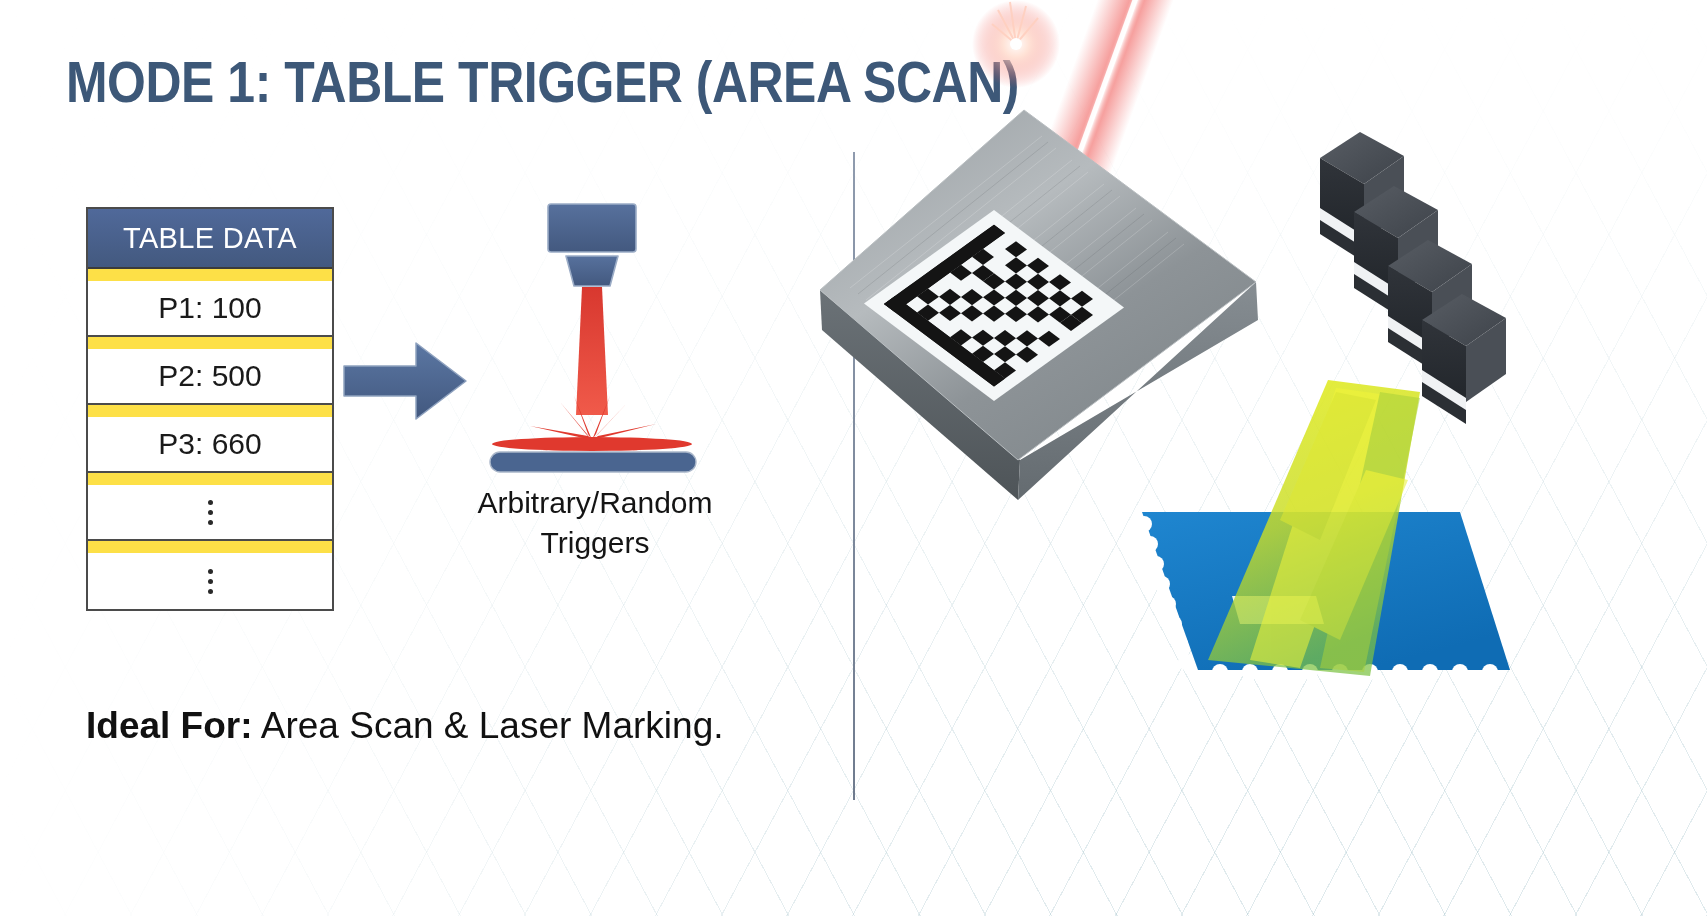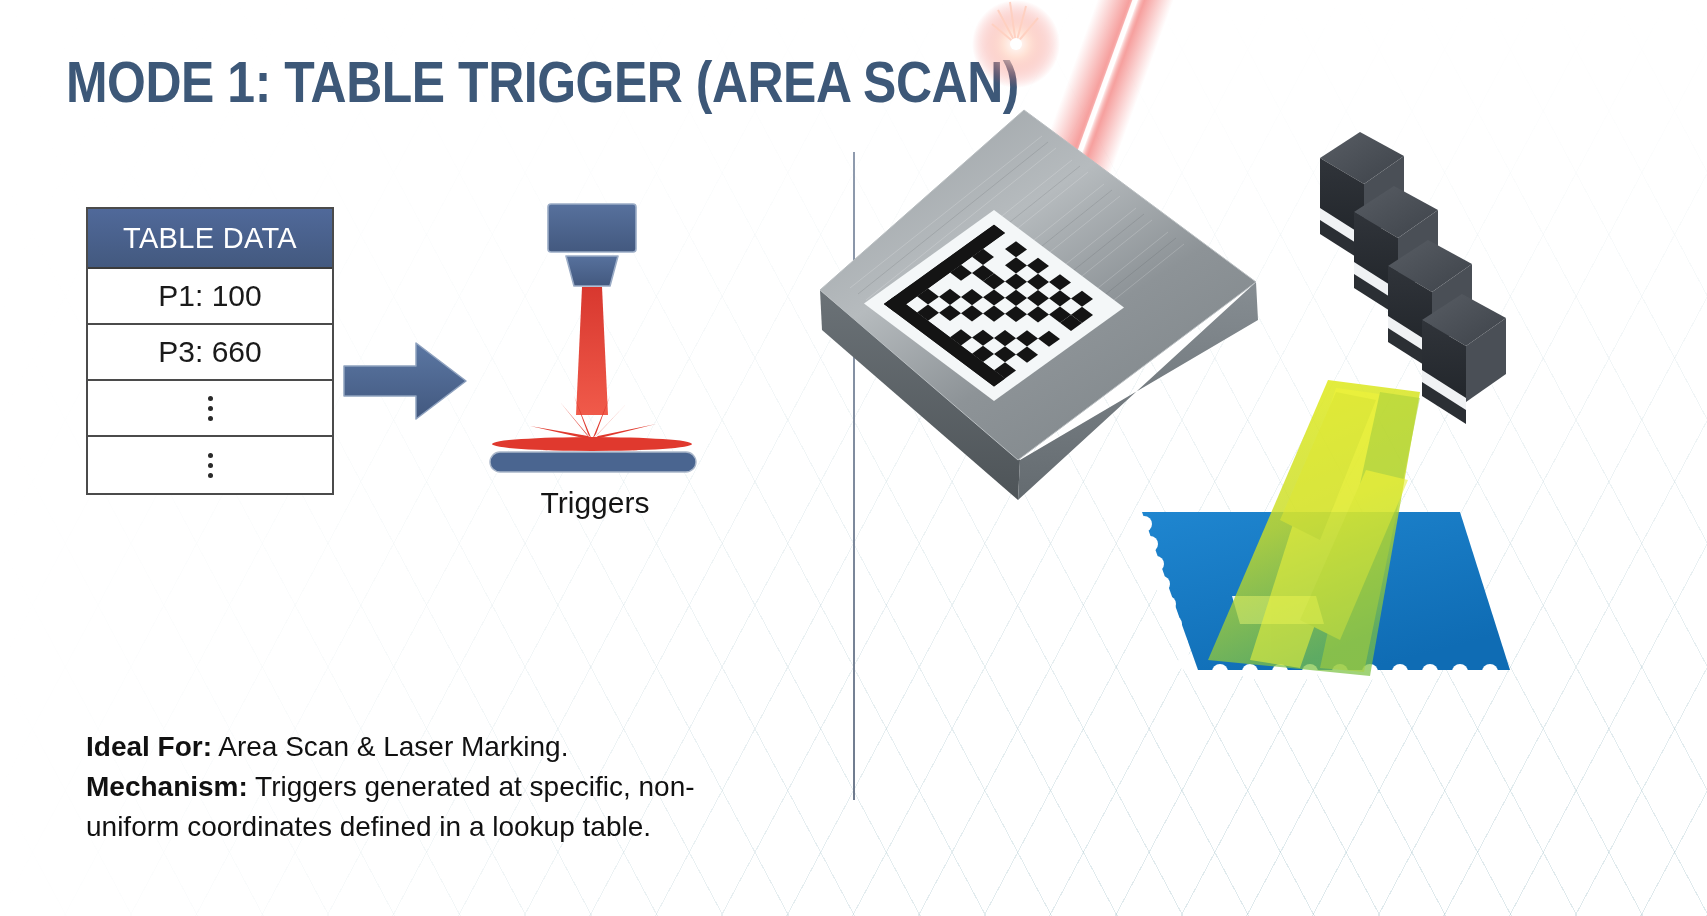--- a/index.html
+++ b/index.html
@@ -74,20 +74,21 @@
     letter-spacing:.3px;
   }
   .table-row{
     height:56px;
     border-bottom:2px solid #4b4b4b;
     display:flex; align-items:center; justify-content:center;
     font-size:30px;
     color:#1a1a1a;
     background:#fff;
     box-sizing:border-box;
+    margin-top:12px;
   }
   .table-row:last-child{border-bottom:none;}
   .ellipsis{
     display:flex; flex-direction:column; gap:5px; align-items:center; justify-content:center;
   }
   .ellipsis i{
     display:block; width:5px;height:5px;border-radius:50%;background:#2a2a2a;
   }
 
   
@@ -99,23 +100,22 @@
   .caption{
     position:absolute; left:400px; top:483px; width:390px;
     text-align:center;
     font-size:30px; line-height:1.33;
     color:#141414;
   }
 
   
   .para{
     position:absolute; left:86px; top:700px; width:660px;
-    font-size:28px; line-height:1.42;
+    font-size:37px; line-height:1.42;
     color:#111;
-    margin-top:27px;
   }
   .para b{font-weight:bold;}
 
   
   .scene{position:absolute; left:780px; top:0; width:927px; height:916px;}
 
   .label-hidden{position:absolute;width:1px;height:1px;overflow:hidden;clip:rect(0 0 0 0);}
 </style>
 </head>
 <body>
@@ -128,20 +128,23 @@
 
   <div class="title">MODE 1: TABLE TRIGGER (AREA SCAN)</div>
 
   <div class="divider"></div>
 
   <div class="table">
     <div class="table-head">TABLE DATA</div>
 
     <div class="table-row">
       <span>P1: 100</span>
+    </div>
+    <div class="table-row">
+      <span>P2: 500</span>
     </div>
     <div class="table-row">
       <span>P3: 660</span>
     </div>
     <div class="table-row">
       <span class="ellipsis">
           <i></i>
           <i></i>
           <i></i>
         </span>
@@ -198,31 +201,28 @@
         <path d="M122,250 L140,206 L126,244 Z"></path>
         <path d="M122,250 L104,206 L118,244 Z"></path>
         <ellipse cx="122" cy="254" rx="100" ry="7"></ellipse>
       </g>
 
       <rect x="20" y="262" width="206" height="20" rx="10" fill="#4a6590" stroke="#a9b6c9" stroke-width="1.4"></rect>
     </svg>
   </div>
 
   <div class="caption">
+    <div>Arbitrary/Random</div>
     <div>Triggers</div>
   </div>
 
   <div class="para">
     <div>
       <b>Ideal For:</b>
       <span>Area Scan &amp; Laser Marking.</span>
-    </div>
-    <div>
-      <b>Mechanism:</b>
-      <span>Triggers generated at specific, non-uniform coordinates defined in a lookup table.</span>
     </div>
   </div>
 
   <div class="scene">
     <svg width="927" height="916" viewBox="0 0 927 916">
       <defs>
         <linearGradient id="plateTop" x1="0.1" y1="0" x2="0.9" y2="1">
           <stop offset="0" stop-color="#9aa0a4"></stop>
           <stop offset="0.35" stop-color="#b6bbbe"></stop>
           <stop offset="0.62" stop-color="#8d9397"></stop>

